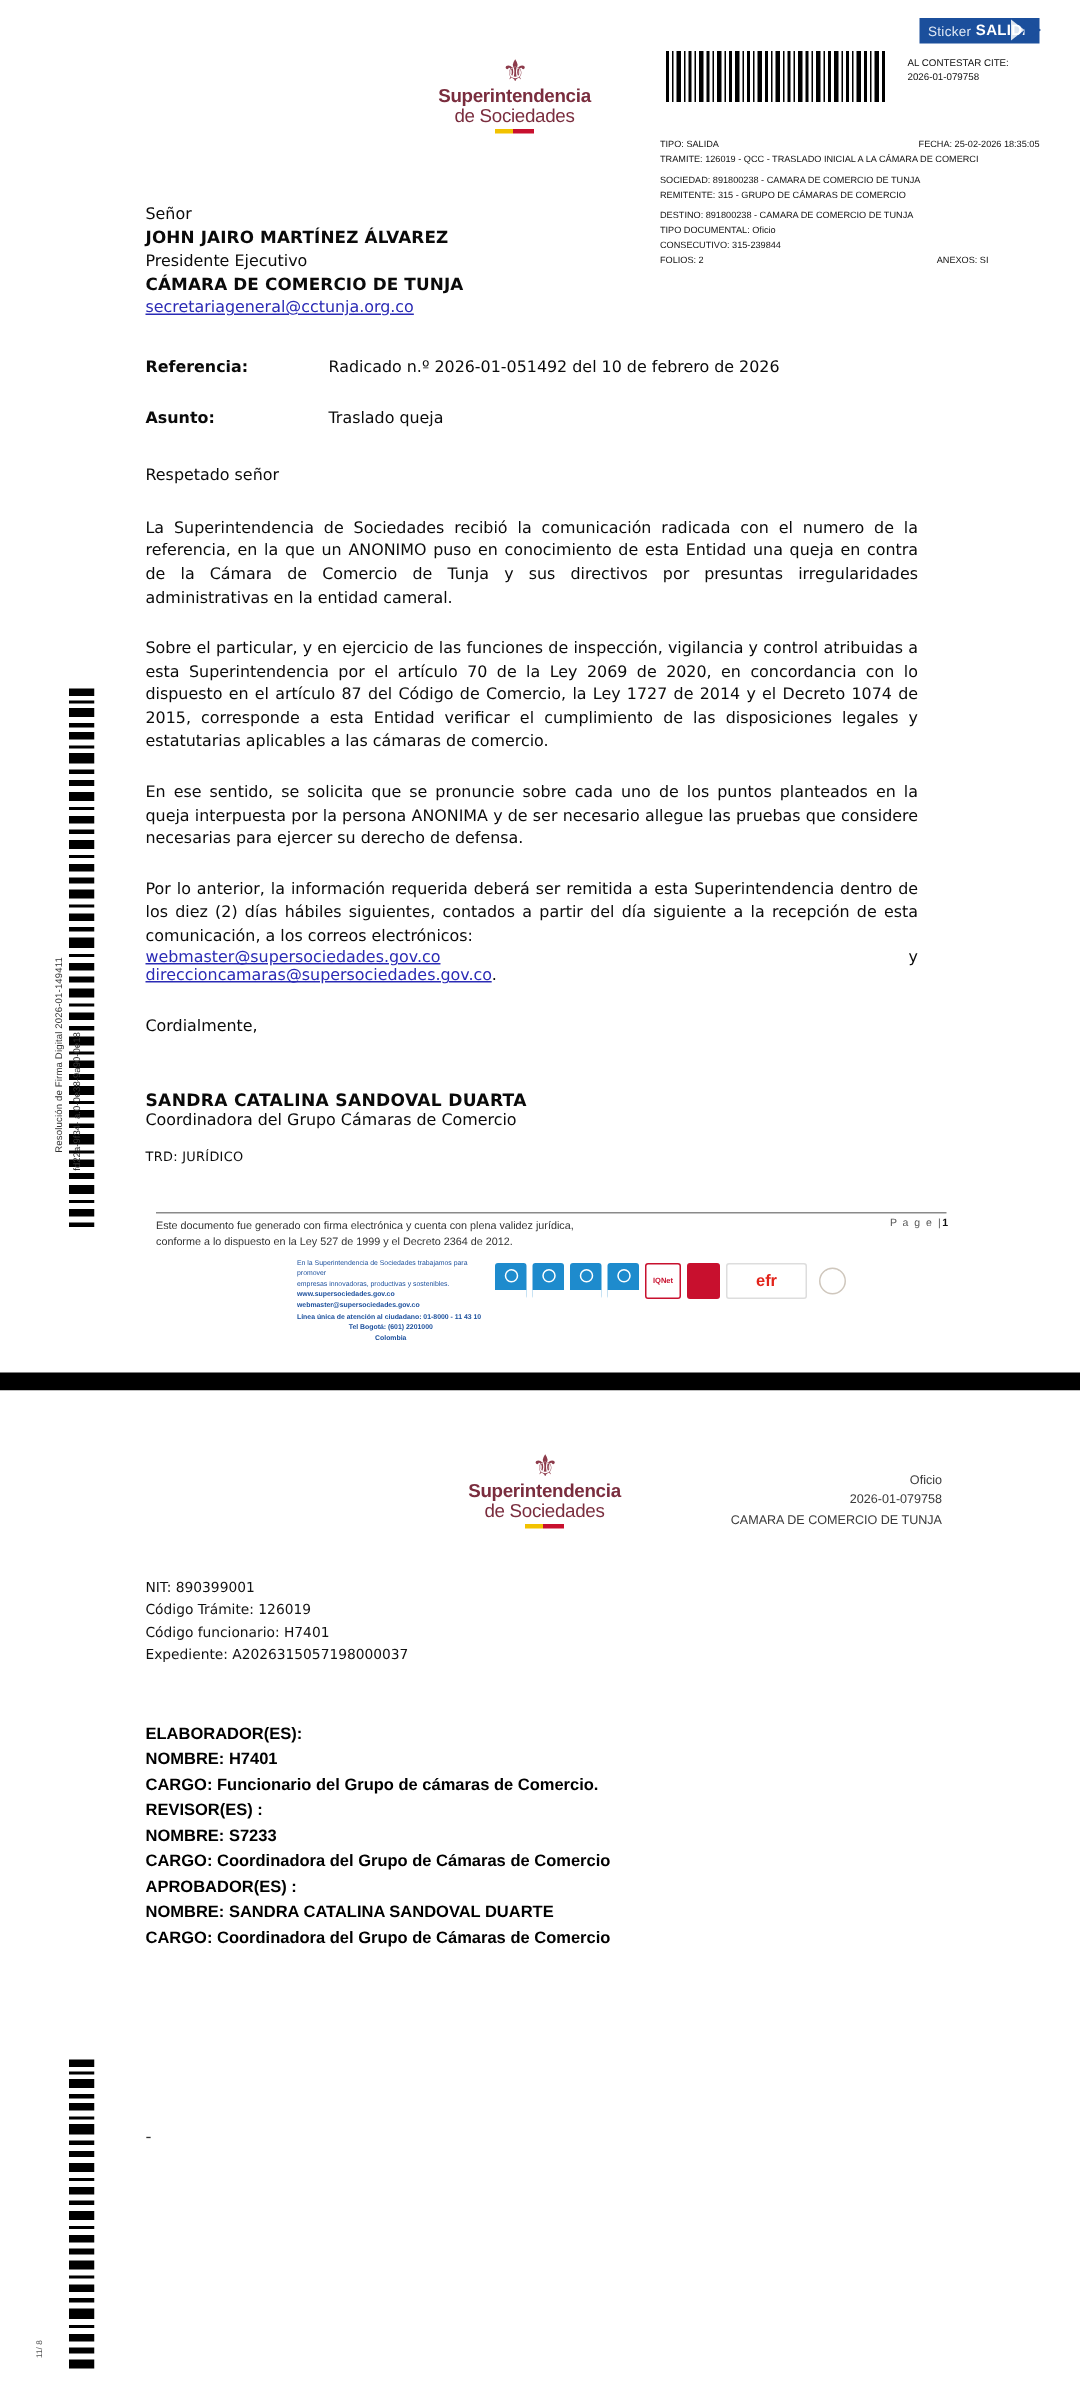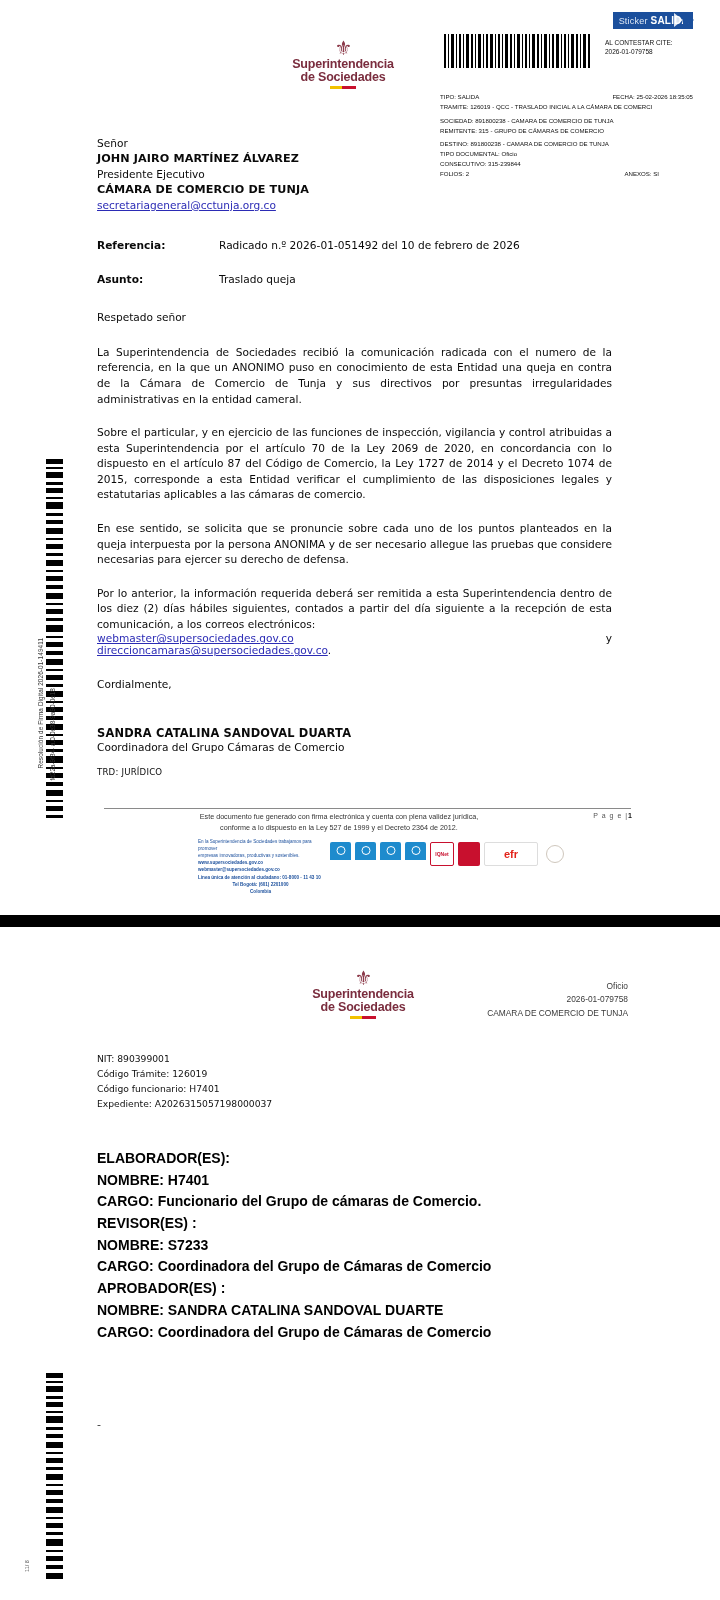--- a/index.html
+++ b/index.html
@@ -56,21 +56,21 @@
     font-family:"Liberation Sans", sans-serif;
     white-space:nowrap;
   }
   .sl-row { display:flex; justify-content:space-between; }
   .sl-gap { height:4px; }
 
   
   .logo { position:absolute; text-align:center; font-family:"Liberation Sans", sans-serif; }
   .logo-crest { font-size:20px; color:#8d3b4b; line-height:1; letter-spacing:-1px; }
   .logo-t1 { font-size:12.5px; font-weight:bold; color:#7a2d3e; line-height:1.05; letter-spacing:-.2px; }
-  .logo-t2 { font-size:12.5px; font-weight:bold; color:#7a2d3e; line-height:1.05; letter-spacing:-.2px; }
+  .logo-t2 { font-size:12.5px; font-weight:normal; color:#7a2d3e; line-height:1.05; letter-spacing:-.2px; }
   .logo-bar { margin:2px auto 0; width:26px; height:3px; background:linear-gradient(90deg,#f2c200 0 45%, #c8102e 45% 100%); }
   #logo1 { left:268px; top:38px; width:150px; }
   #logo2 { left:288px; top:968px; width:150px; }
 
   
   .doc { position:absolute; left:97px; top:136px; width:515px;
          font-family:"DejaVu Sans", sans-serif; font-size:10.6px; color:#0a0a0a; }
   .addr div { line-height:1.42; }
   .addr .b { font-weight:bold; font-size:11.2px; letter-spacing:.1px; }
   .mail { color:#2b2bb5; text-decoration:underline; }
@@ -89,21 +89,21 @@
   .row-emails .y { position:absolute; right:0; top:0; }
 
   .sign-name { font-weight:bold; font-size:11.4px; letter-spacing:.2px; }
   .sign-role { font-size:10.6px; margin-top:1px; }
   .trd { font-size:8.6px; margin-top:14px; letter-spacing:.2px; }
 
   
   .foot-rule { position:absolute; left:104px; top:808px; width:527px; height:1px; background:#8a8a8a; }
   .foot-text {
     position:absolute; left:104px; top:812px; width:470px;
-    text-align:center; font-size:7.2px; line-height:1.5; color:#333;
+    text-align:left; font-size:7.2px; line-height:1.5; color:#333;
     font-family:"Liberation Sans", sans-serif;
   }
   .page-num {
     position:absolute; right:88px; top:812px; font-size:7px; color:#555;
     font-family:"Liberation Sans", sans-serif; letter-spacing:1px;
   }
   .page-num b { letter-spacing:0; color:#111; }
 
   .foot-brand { position:absolute; left:198px; top:838px; width:125px; }
   .foot-brand div { font-size:4.6px; line-height:1.55; color:#1b4f9c; font-family:"Liberation Sans", sans-serif; }
@@ -142,21 +142,21 @@
     font-size:8.4px; line-height:1.6; color:#3a3a3a;
     font-family:"Liberation Sans", sans-serif;
   }
   .p2-meta {
     position:absolute; left:97px; top:1052px; width:400px;
     font-size:9.2px; line-height:1.62; color:#111;
     font-family:"DejaVu Sans", sans-serif;
   }
   .p2-sign {
     position:absolute; left:97px; top:1148px; width:430px;
-    font-size:14px; line-height:1.55; font-weight:bold; color:#000;
+    font-size:11px; line-height:1.55; font-weight:bold; color:#000;
     font-family:"Liberation Sans", sans-serif;
   }
   .p2-dash { position:absolute; left:97px; top:1418px; font-size:11px; color:#333; }
 
   .vstrip2 { position:absolute; left:18px; top:1370px; width:46px; height:215px; }
   .vbar2 { position:absolute; left:28px; top:0; width:17px; height:215px; }
   .vtiny { position:absolute; left:24px; top:1572px; font-size:5.5px; color:#555; transform:rotate(-90deg); transform-origin:left top; font-family:"Liberation Sans", sans-serif; }
 </style>
 </head>
 <body>

